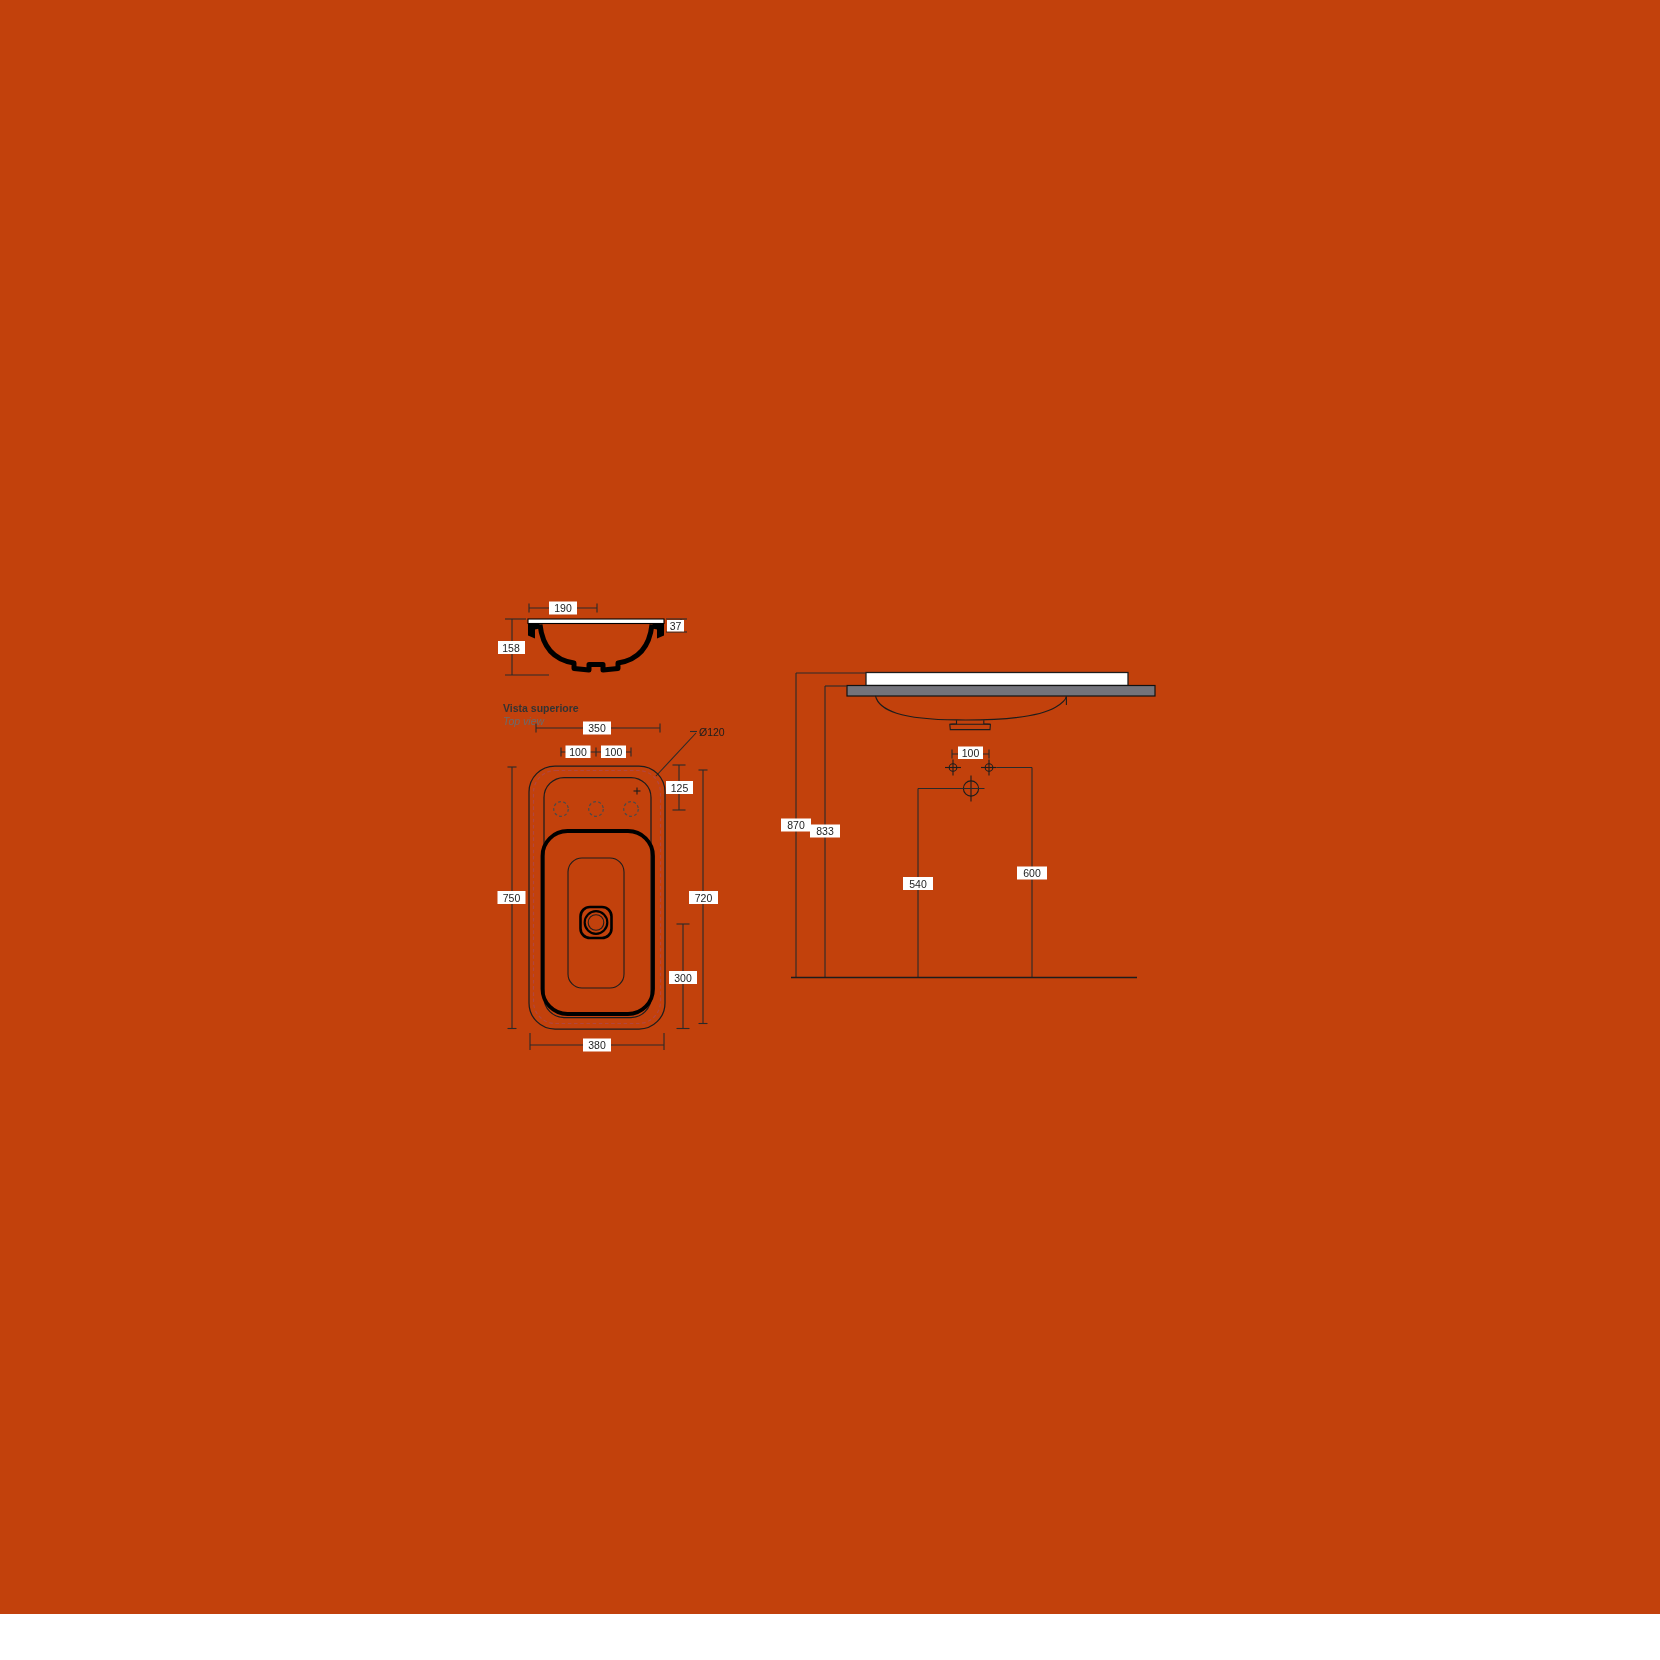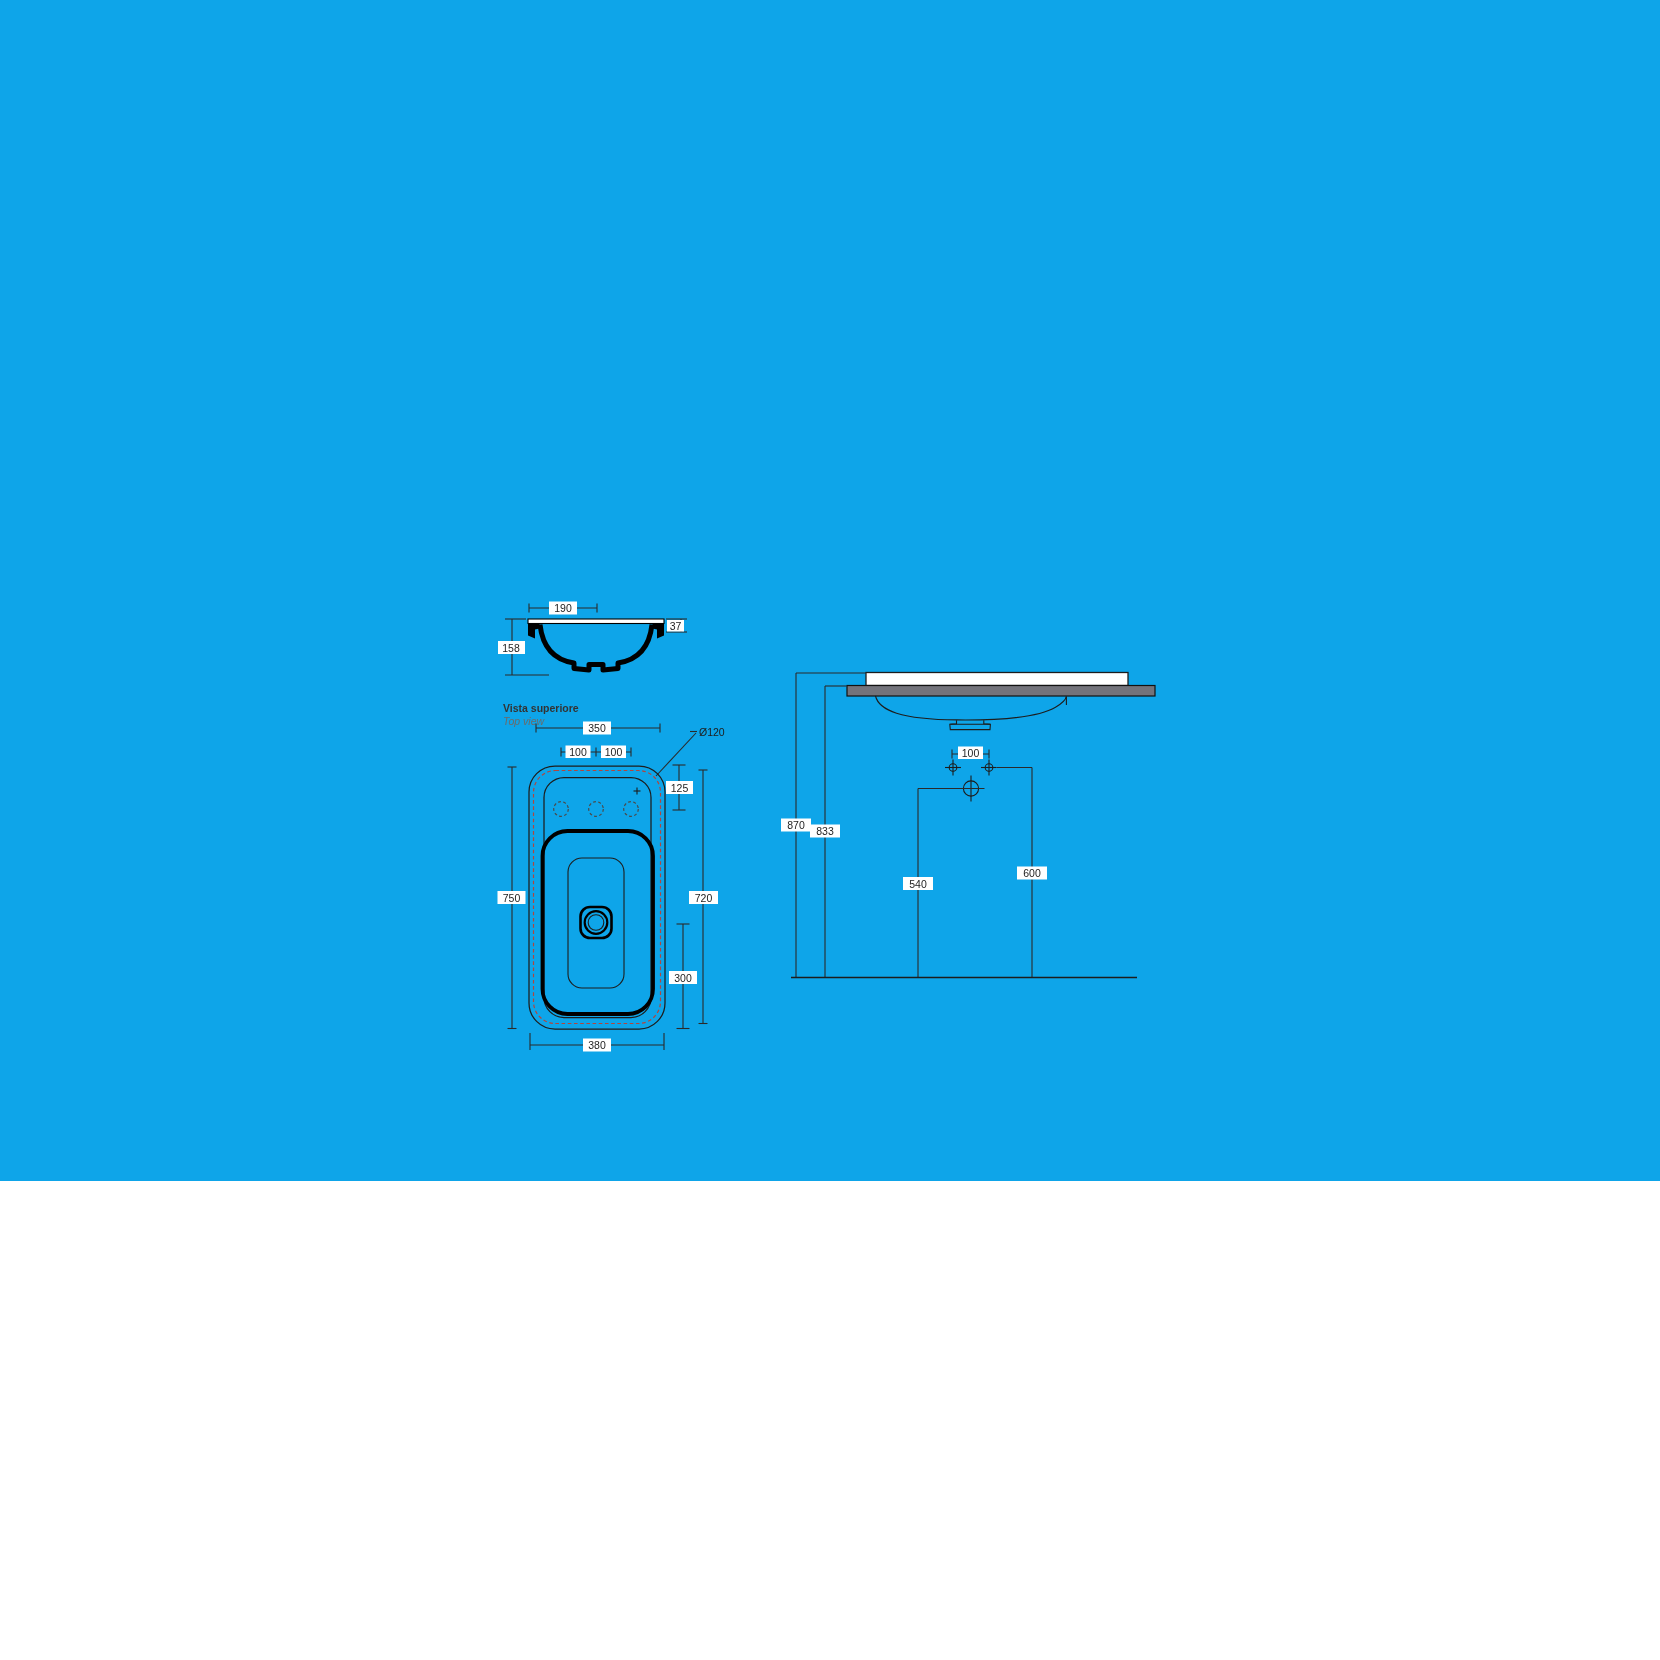--- a/index.html
+++ b/index.html
@@ -1,16 +1,16 @@
 <!DOCTYPE html>
 <html><head>
 <meta charset="utf-8">
 <style>
   html,body{margin:0;padding:0;background:#ffffff;}
-  .canvas{position:relative;width:1660px;height:1181px;background:#0ea5e9;overflow:hidden;}
+  .canvas{position:relative;width:1660px;height:1614px;background:#c2410c;overflow:hidden;}
   svg{position:absolute;left:0;top:0;}
   svg text{font-family:"Liberation Sans","DejaVu Sans",sans-serif;font-size:10.5px;fill:#1d1d1d;}
   .ttl{font-weight:bold;fill:#333;}
   .sub{font-style:italic;fill:#6b6b6b;}
   .ln{stroke:#1d1d1d;stroke-width:1.25;fill:none;}
   .thin{stroke:#1d1d1d;stroke-width:1.1;fill:none;}
   .dim{stroke:#2a2a2a;stroke-width:1.1;fill:none;}
   .thk{stroke:#000;fill:none;}
   .bg{fill:#ffffff;}
   .mid{text-anchor:middle;}

